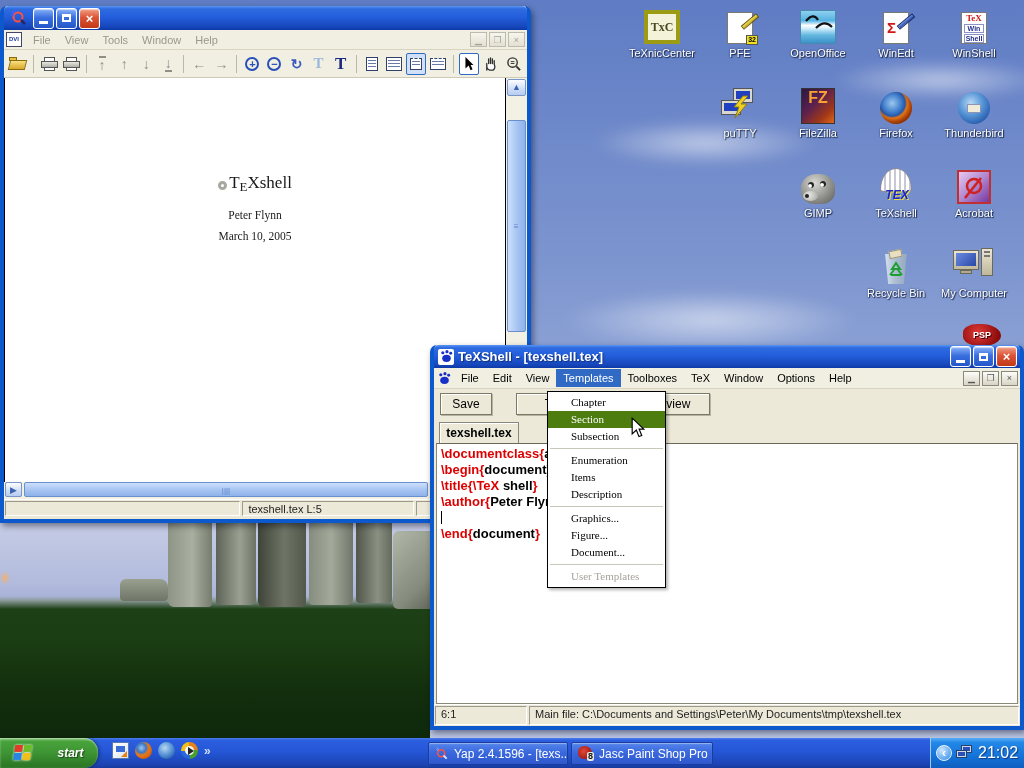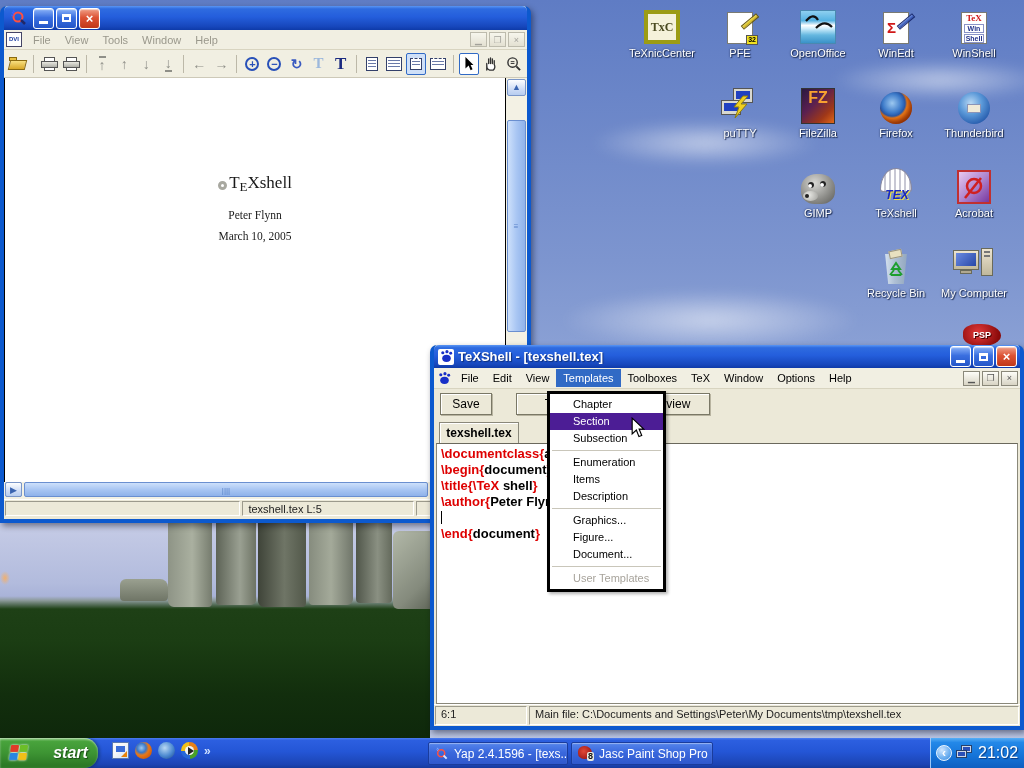--- a/index.html
+++ b/index.html
@@ -63,34 +63,34 @@
   .tsmenu .mi.hl{background:#316AC5;color:#fff;}
   .tsbtn{position:absolute;top:4px;height:22px;background:#ECE9D8;border:1px solid #7a7866;box-shadow:inset 1px 1px 0 #fff,1px 1px 0 #b8b4a0;
          font-size:12px;display:flex;align-items:center;justify-content:center;cursor:pointer;}
   .tab{position:absolute;left:5px;bottom:0;width:80px;height:21px;background:#ECE9D8;border:1px solid #8a887a;border-bottom:none;
        box-shadow:inset 1px 1px 0 #fff;font-size:12px;font-weight:bold;display:flex;align-items:center;justify-content:center;}
   .editor{background:#fff;border:1px solid #8a887a;border-top:1px solid #6a685c;margin:0 2px;
           font-family:"Liberation Sans",sans-serif;font-weight:bold;font-size:13px;line-height:16px;padding:2px 0 0 4px;overflow:hidden;}
   .cmd{color:#DE0000;}
   .arg{color:#000;}
   .caret{display:inline-block;width:1px;height:13px;background:#000;vertical-align:-2px;}
-  .ddown{position:absolute;width:119px;background:#fff;border:3px solid #000000;box-shadow:2px 2px 3px rgba(0,0,0,.3);padding:2px 0;z-index:30;}
+  .ddown{position:absolute;width:119px;background:#fff;border:1px solid #000000;box-shadow:2px 2px 3px rgba(0,0,0,.3);padding:2px 0;z-index:30;font-family:Liberation Serif, serif;}
   .dd-item{height:17px;line-height:17px;padding-left:23px;font-size:11px;color:#000;cursor:pointer;white-space:nowrap;}
-  .dd-item.hl{background:#4c1d95;color:#fff;}
+  .dd-item.hl{background:#4d7c0f;color:#fff;}
   .dd-item.dis{color:#a8a49c;}
   .dd-sep{height:1px;background:#c9c6ba;margin:3px 2px;}
 
   
   .taskbar{position:absolute;left:0;top:738px;width:1024px;height:30px;
            background:linear-gradient(180deg,#4b7bf0 0%,#2c5fe0 8%,#2456D6 45%,#1c44b4 88%,#163a9c 100%);z-index:50;}
   .startbtn{position:absolute;left:0;top:0;width:98px;height:30px;border-radius:0 14px 14px 0;
             background:linear-gradient(180deg,#7bc170 0%,#48a33c 12%,#3d9433 50%,#2d7a26 90%);
             box-shadow:inset 0 1px 2px rgba(255,255,255,.5),2px 0 3px rgba(0,20,0,.3);
             display:flex;align-items:center;justify-content:center;gap:5px;cursor:pointer;}
-  .startbtn .st{color:#fff;font-size:16px;font-weight:bold;font-style:italic;text-shadow:1px 1px 1px #1a4a14;margin-left:20px;}
+  .startbtn .st{color:#fff;font-size:12px;font-weight:bold;font-style:italic;text-shadow:1px 1px 1px #1a4a14;margin-left:20px;}
   .flag{width:18px;height:16px;display:grid;grid-template-columns:8px 8px;grid-template-rows:7px 7px;gap:1px;transform:skewX(-8deg);filter:drop-shadow(0 0 1px #fff);}
   .flag i{border-radius:1px;}
   .ql{position:absolute;left:112px;top:4px;display:flex;align-items:center;gap:6px;}
   .qlicon{width:17px;height:17px;cursor:pointer;}
   .taskbtn{position:absolute;top:4px;height:23px;border-radius:2px;border:1px solid #1a3c9c;
            background:linear-gradient(180deg,#5585ec,#3a68dd 45%,#2f58cc);box-shadow:inset 0 1px 1px rgba(255,255,255,.4);
            display:flex;align-items:center;padding:0 6px;gap:5px;color:#fff;font-size:12px;cursor:pointer;white-space:nowrap;overflow:hidden;}
   .taskbtn.active{background:linear-gradient(180deg,#1e45a8,#2a55c4);box-shadow:inset 1px 1px 2px rgba(0,0,40,.5);}
   .tray{position:absolute;right:0;top:0;width:94px;height:30px;
         background:linear-gradient(180deg,#57aef5 0%,#2388e8 15%,#1473d8 60%,#0f5fc0 100%);

